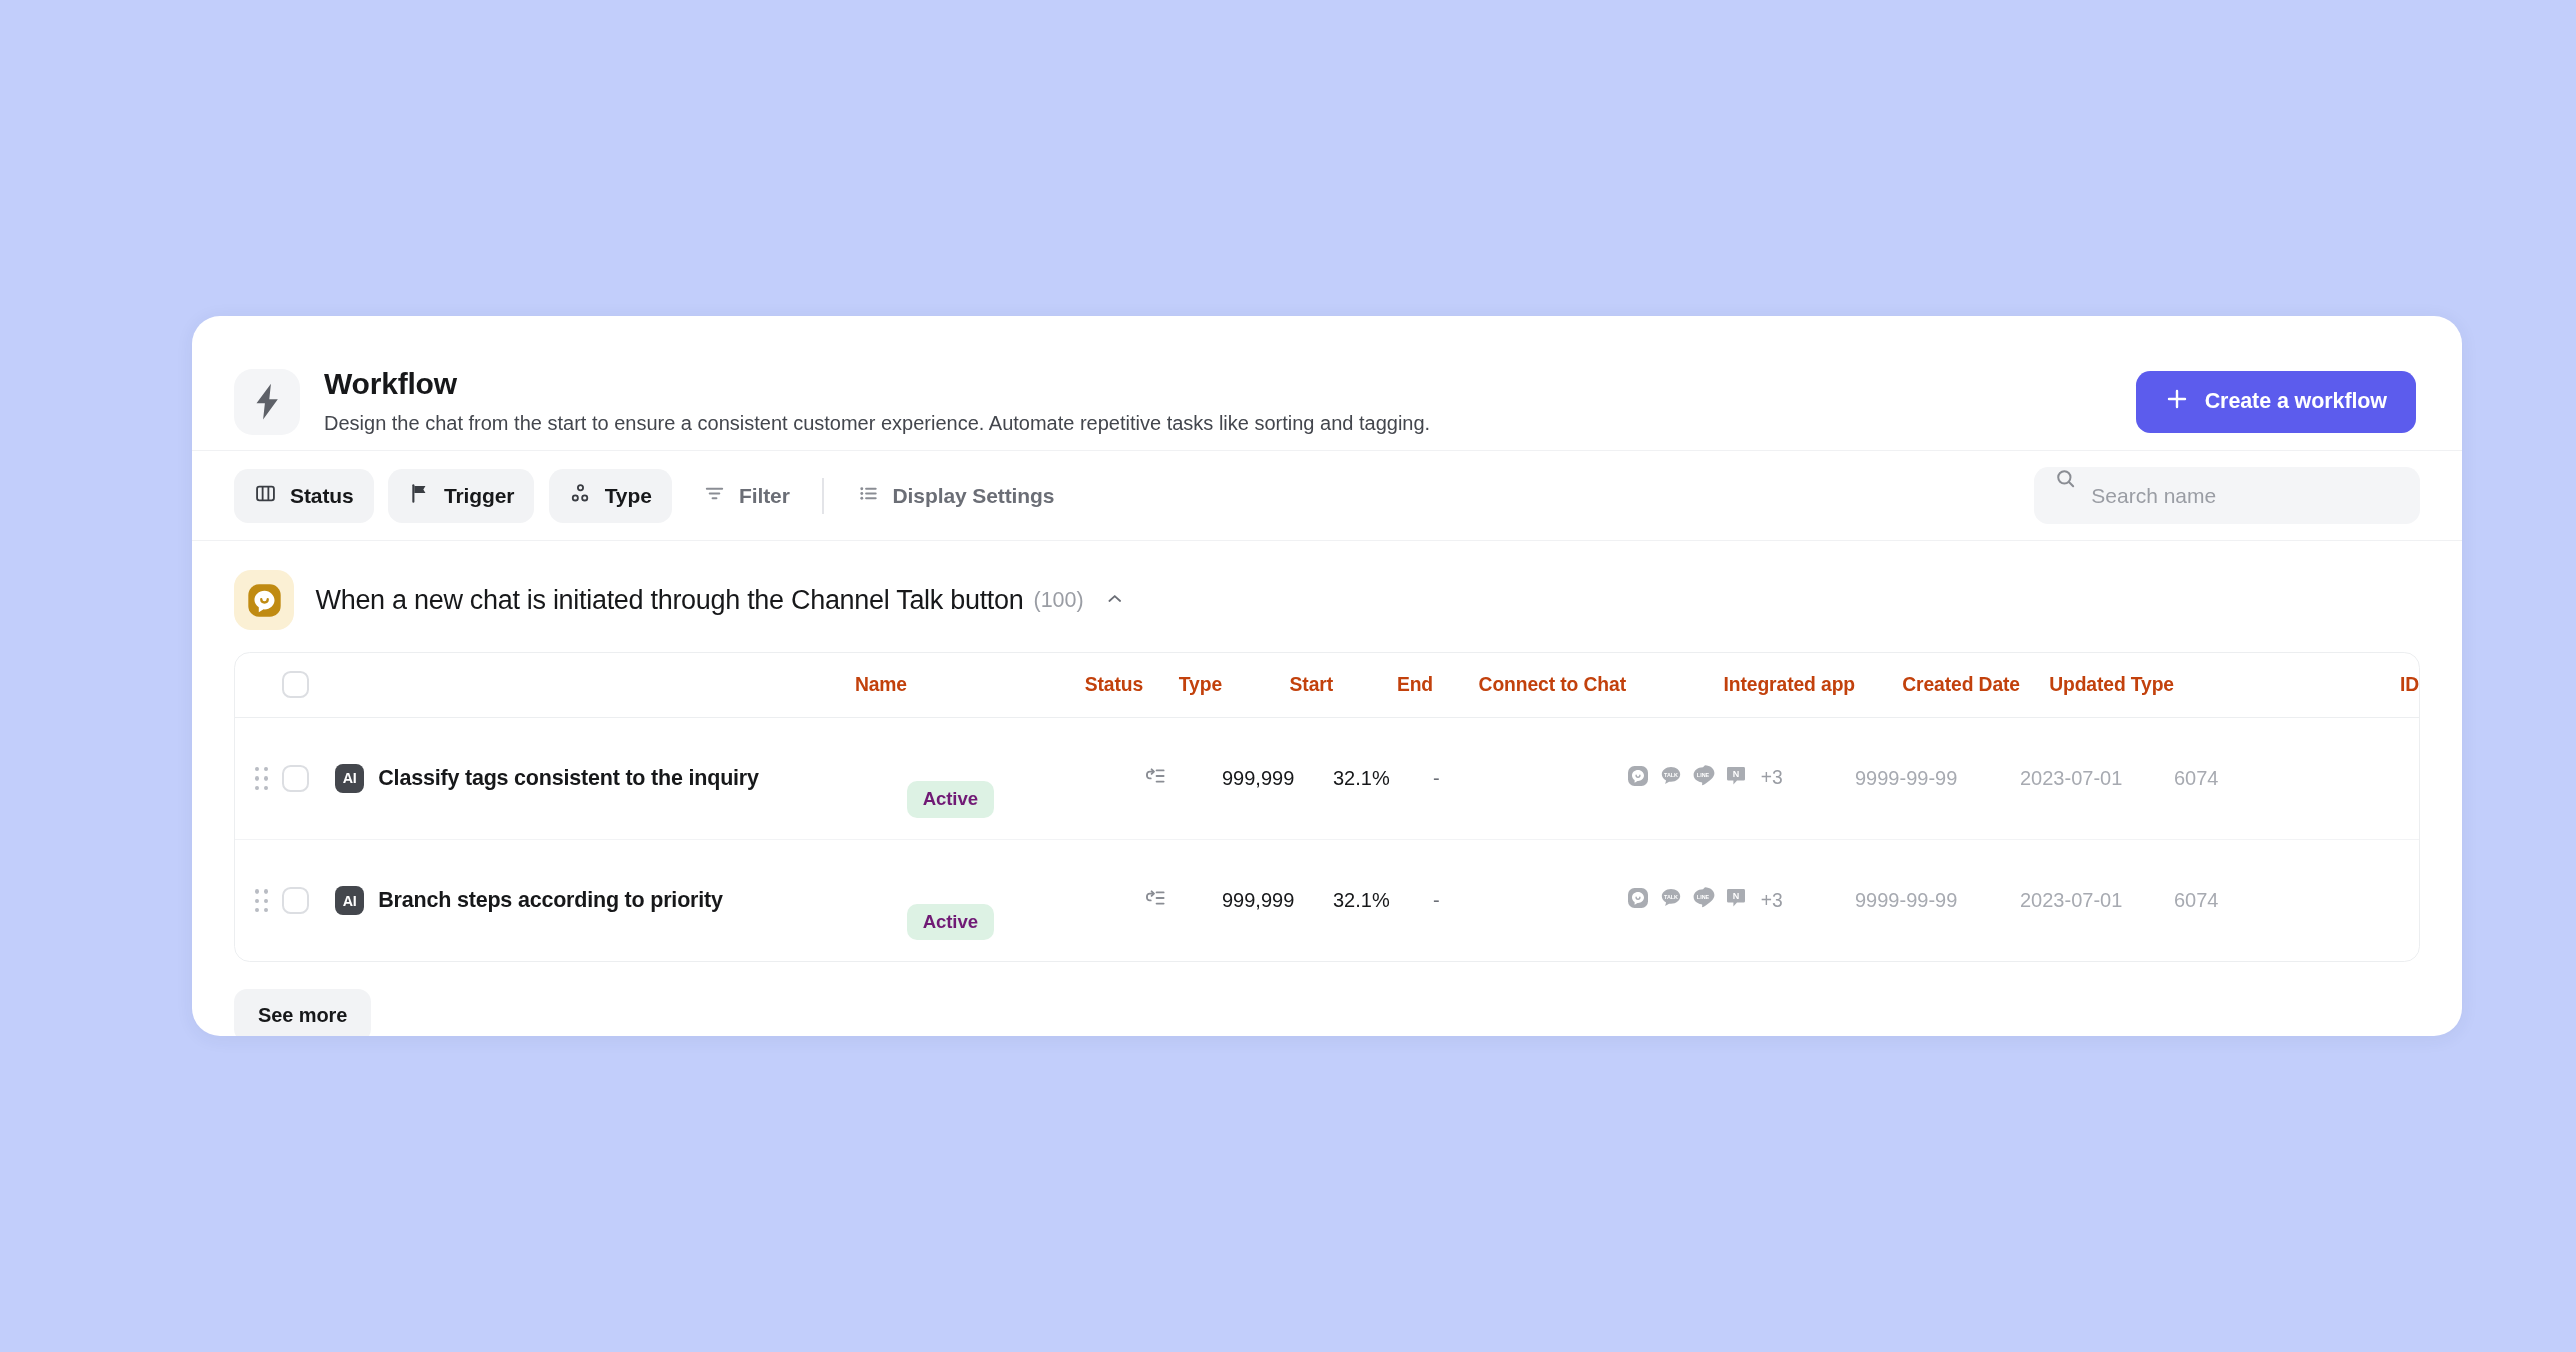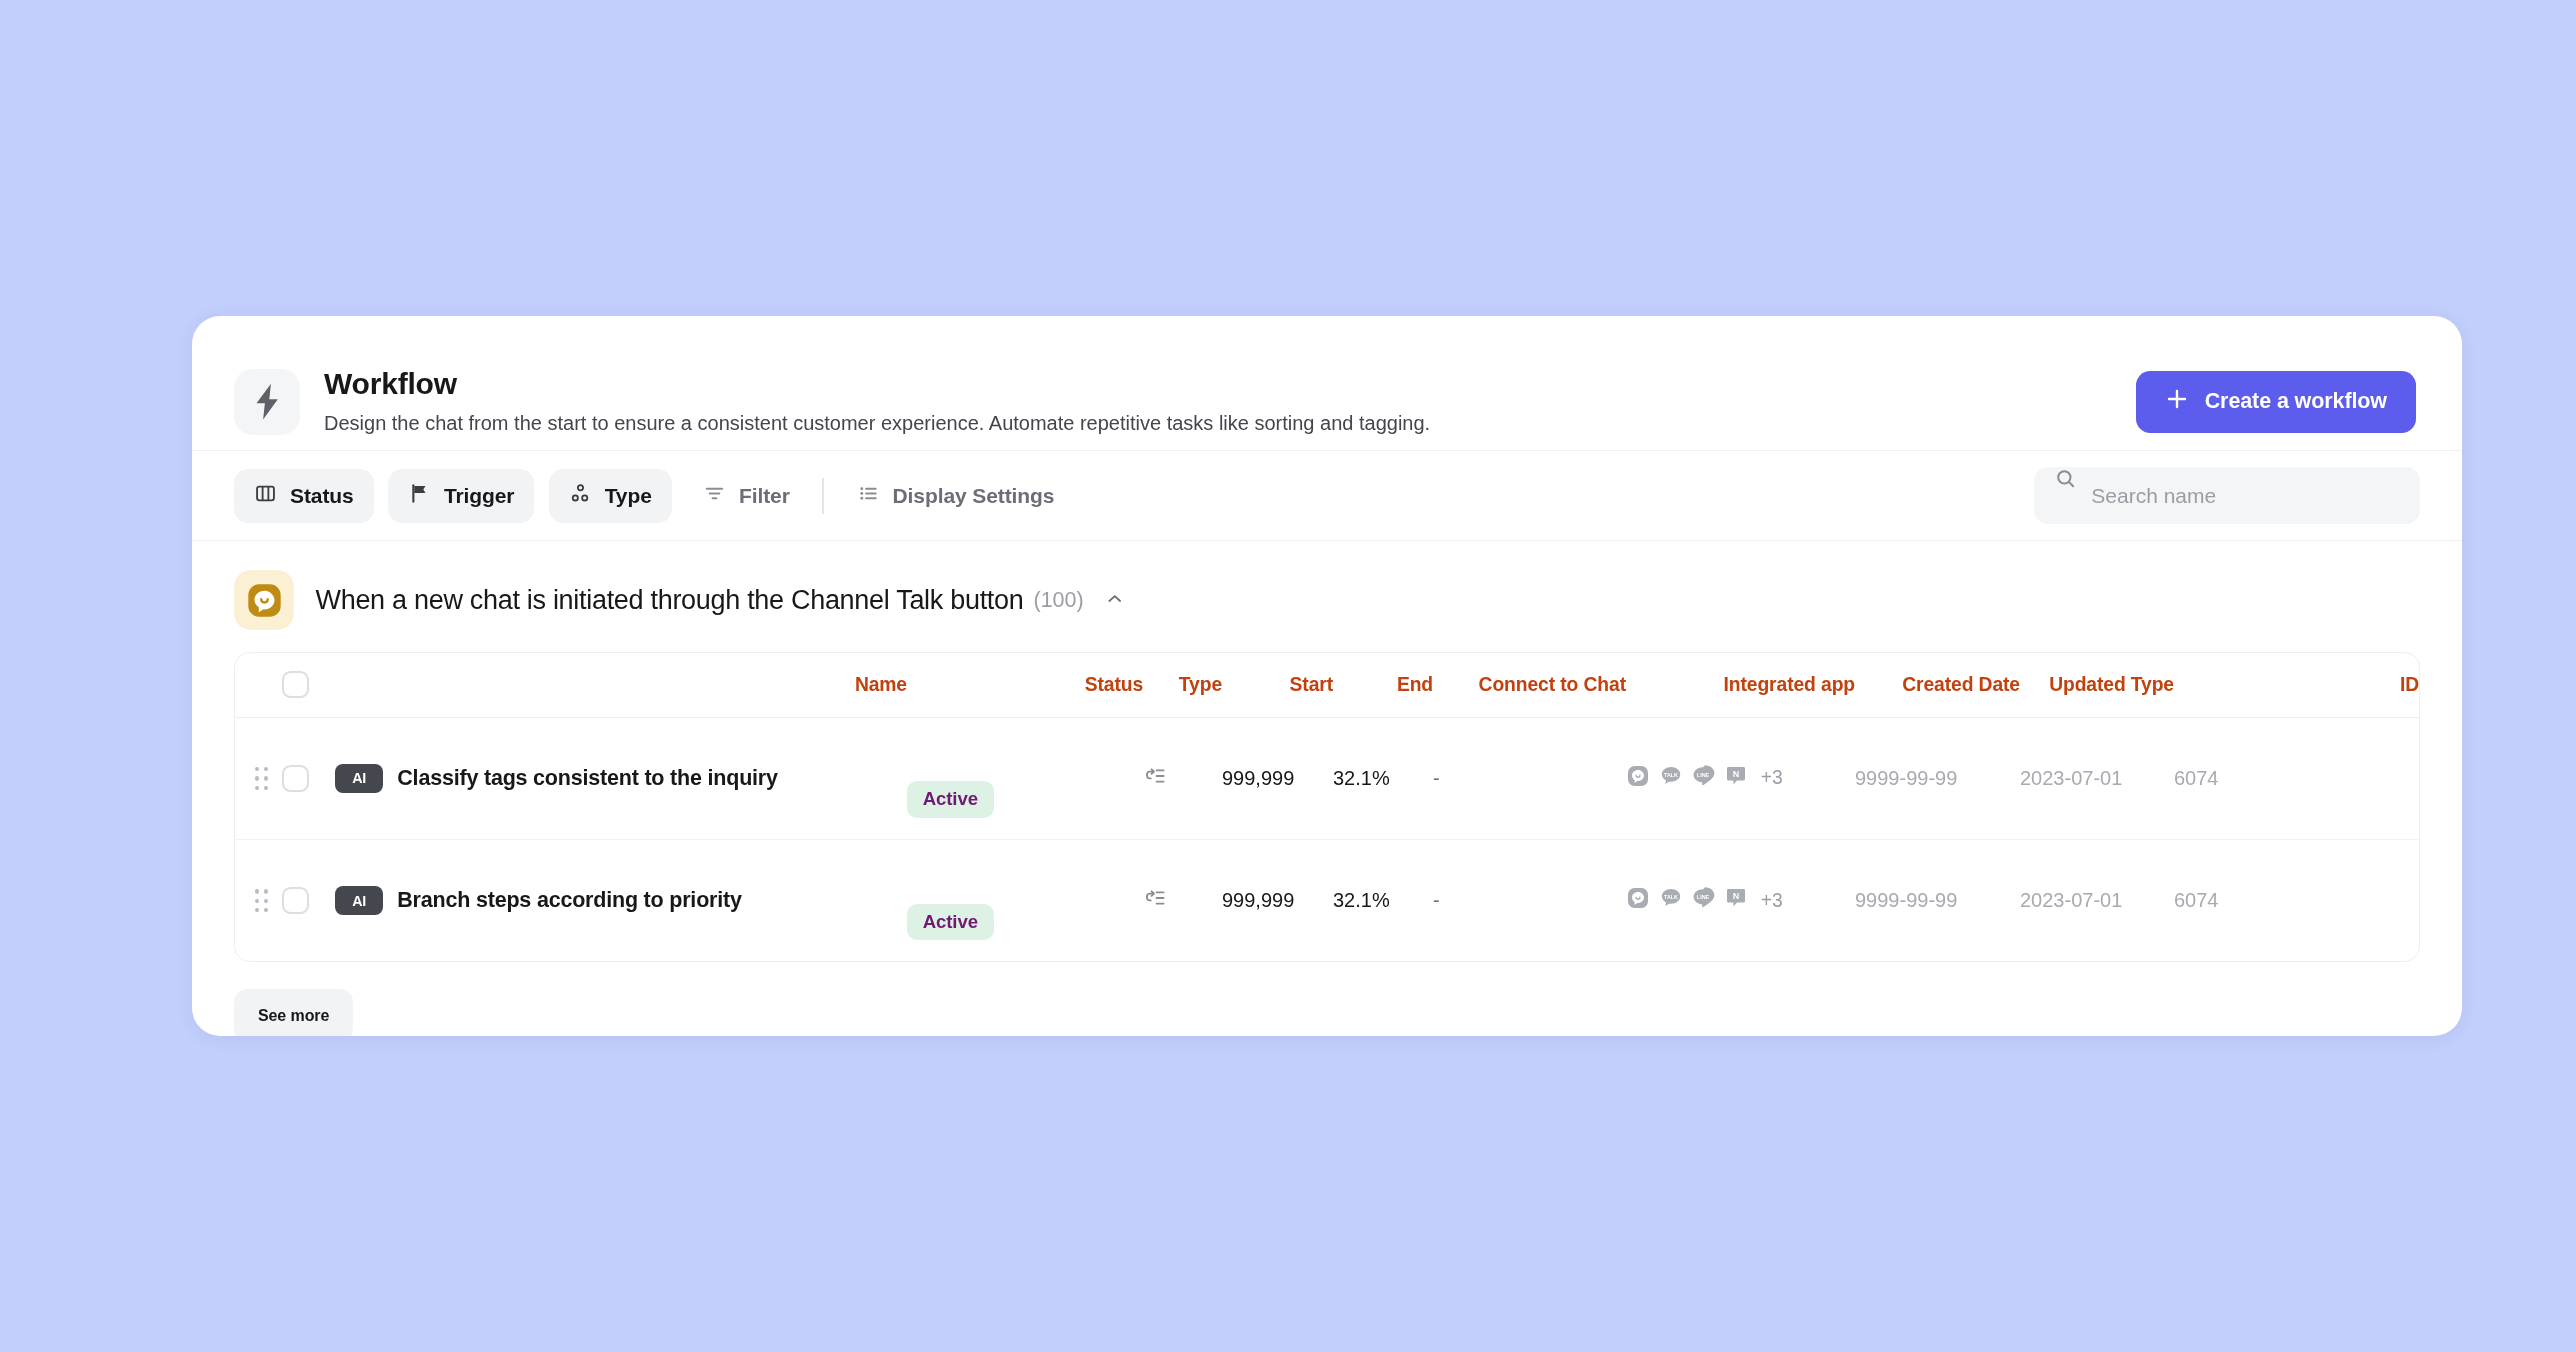--- a/index.html
+++ b/index.html
@@ -165,21 +165,21 @@
   .grip span { display: flex; gap: 5px; }
   .grip i { width: 4.3px; height: 4.3px; border-radius: 50%; background: #b9bcc3; display: block; }
 
   .checkbox {
     width: 27px; height: 27px; border-radius: 8.6px;
     border: 2.1px solid #dcdee2; background: #fff; cursor: pointer;
   }
 
   .name-cell { display: flex; align-items: center; gap: 14.3px; }
   .ai-badge {
-    width: 48px; height: 29px; border-radius: 7.9px;
+    width: 29px; height: 29px; border-radius: 7.9px;
     background: #44474d; color: #fff;
     font-size: 14.3px; font-weight: bold;
     display: flex; align-items: center; justify-content: center;
     flex: none; letter-spacing: -0.4px;
   }
   .name-text { font-size: 21.5px; font-weight: bold; color: #17181a; letter-spacing: -0.2px; }
 
   .badge-active {
     display: inline-block;
     background: #ddf2e4; color: #701a75;
@@ -192,21 +192,21 @@
   .muted { color: #a7aab1; }
   .dash  { color: #6b6e76; }
 
   .apps { display: flex; align-items: center; gap: 8.6px; }
   .app-more { font-size: 19.3px; color: #9a9da4; margin-left: 4.3px; }
 
   .see-more-wrap { padding: 27px 42px 0 42px; }
   .see-more {
     background: #f2f3f5; border: none; border-radius: 13px;
     height: 53px; padding: 0 24px;
-    font-family: inherit; font-size: 16px; font-weight: bold;
+    font-family: inherit; font-size: 20px; font-weight: bold;
     color: #17181a; cursor: pointer; letter-spacing: -0.1px;
   }
 </style>
 </head>
 <body>
 
 <div class="card">
 
   <div class="card-header">
     <div class="bolt-wrap">

